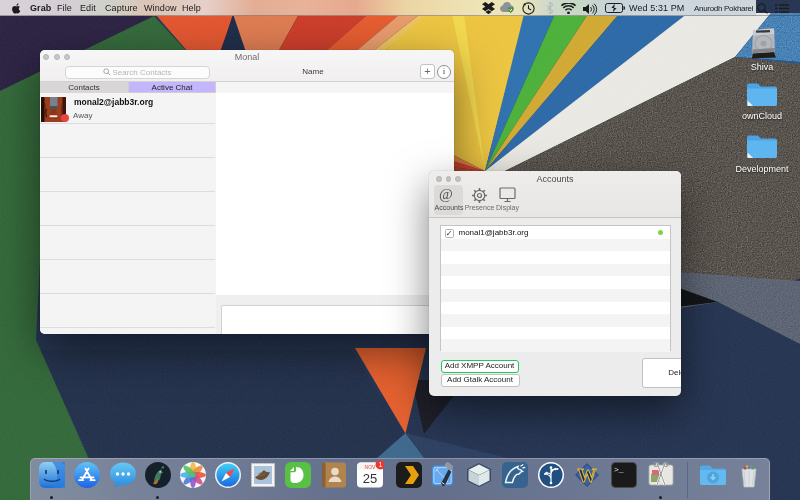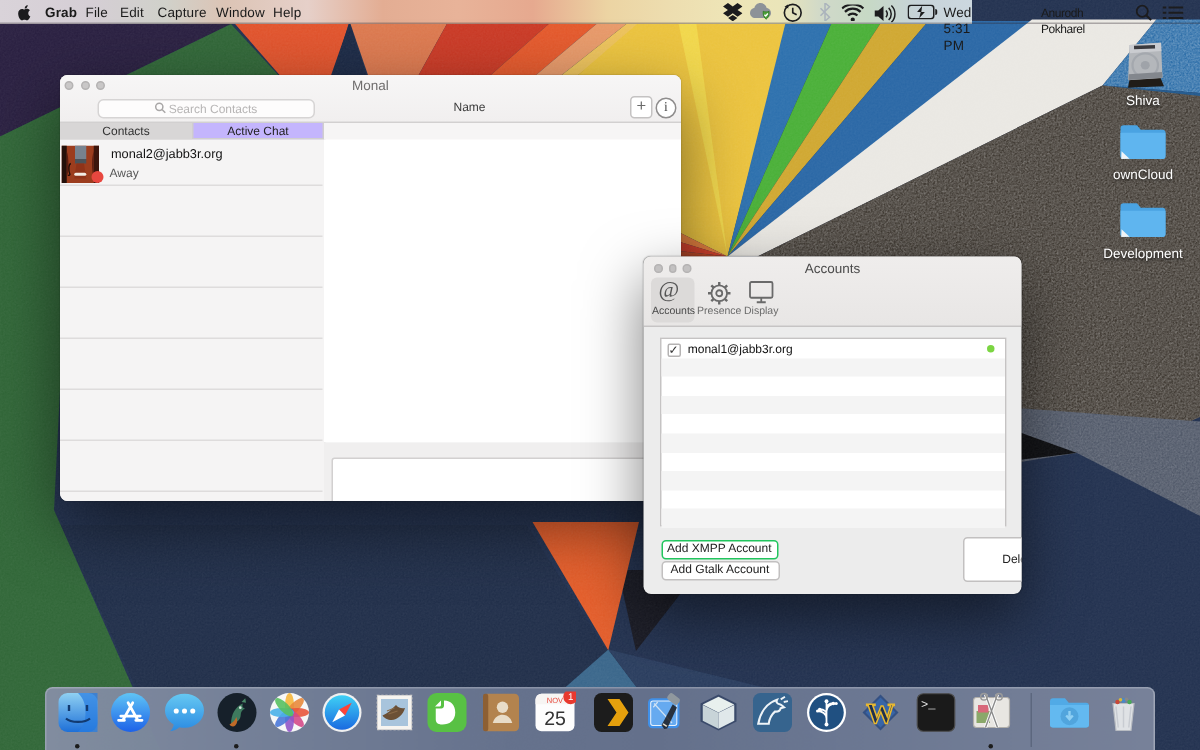--- a/index.html
+++ b/index.html
@@ -1,19 +1,19 @@
 <!DOCTYPE html>
 <html><head><meta charset="utf-8">
 <style>
 html,body{margin:0;padding:0;}
 body{width:800px;height:500px;overflow:hidden;font-family:"Liberation Sans",sans-serif;position:relative;}
 #screen{position:absolute;left:0;top:0;width:800px;height:500px;overflow:hidden;}
 #wall{position:absolute;left:0;top:0;}
 
-#menubar{position:absolute;left:0;top:0;width:648px;height:16px;
+#menubar{position:absolute;left:0;top:0;width:756px;height:16px;
  background:linear-gradient(90deg,#d9d3d9 0px,#d5ced5 60px,#d0d1ca 110px,#dcc4b5 150px,#e6d0c9 205px,#e3ad93 255px,#e8b399 305px,#e6a98f 355px,#ecd4a3 405px,#edddaf 445px,#eee5b7 485px,#eae5b9 520px,#d0d9c9 548px,#c7d9c5 578px,#c7d3d9 612px,#cdd8e0 655px,#cdd6dd 705px,#d1d8dd 800px);
  font-size:9px;color:#1a1a1a;}
 #menubar .mtxt{position:absolute;top:3px;line-height:11px;letter-spacing:0.1px;}
 
 .dlabel{position:absolute;color:#fff;font-size:9px;text-align:center;text-shadow:0 1px 2px rgba(0,0,0,.75);width:70px;}
 
 #monal{position:absolute;left:40px;top:50px;width:414px;height:284px;background:#f6f5f5;border-radius:5px;
  box-shadow:0 16px 45px rgba(0,0,0,.5),0 0 1px rgba(0,0,0,.4);overflow:hidden;}
 #accounts{position:absolute;left:429px;top:171px;width:252px;height:225px;background:#ececec;border-radius:5px;
  box-shadow:0 15px 40px rgba(0,0,0,.5),0 0 1px rgba(0,0,0,.4);overflow:hidden;}
@@ -203,21 +203,21 @@
   <rect x="21.5" y="0" width="3.5" height="25" fill="#3c150c"></rect>
   <path d="M3.5 4c1.5 3 1.5 14 0 17z" fill="#5a1d10"></path>
   <path d="M21.5 4c-1.5 3-1.5 14 0 17z" fill="#5a1d10"></path>
   <rect x="9" y="0" width="7.5" height="9" fill="#77828e"></rect>
   <rect x="9" y="9" width="7.5" height="3" fill="#4c5258"></rect>
   <path d="M10 12l5 0 1.5 10h-8z" fill="#8c3118" opacity="0.8"></path>
   <rect x="8.5" y="18.2" width="8" height="2" rx="1" fill="#f2ece4"></rect>
   <path d="M6.2 12c-1.4.4-1.8 4-.6 7.2.2.5-.8 1-1.2.4" stroke="#1e0c06" stroke-width="0.9" fill="none"></path>
  </svg>
  <div style="position:absolute;left:20.5px;top:63.5px;width:8px;height:8px;border-radius:50%;background:#e8473f;"></div>
- <div style="position:absolute;left:34px;top:47px;font-size:8.5px;font-weight:normal;color:#111;">monal2@jabb3r.org</div>
+ <div style="position:absolute;left:34px;top:47px;font-size:8.5px;font-weight:bold;color:#111;">monal2@jabb3r.org</div>
  <div style="position:absolute;left:33px;top:61px;font-size:8px;color:#565656;">Away</div>
 
  <div style="position:absolute;left:176px;top:43px;width:238px;height:202px;background:#fff;"></div>
  <div style="position:absolute;left:176px;top:245px;width:238px;height:63px;background:#f0efef;"></div>
  <div style="position:absolute;left:181px;top:255px;width:227px;height:48px;background:#fff;border:1px solid #d2d0d0;border-radius:2px;"></div>
 </div>
 
 <div id="accounts">
  <div style="position:absolute;left:0;top:0;width:100%;height:45.5px;background:linear-gradient(#efedec,#e8e6e5);border-bottom:1px solid #c6c4c4;"></div>
  <div class="tl" style="left:7px;top:5px;width:5.5px;height:5.5px;background:#c3c1c1;"></div>

